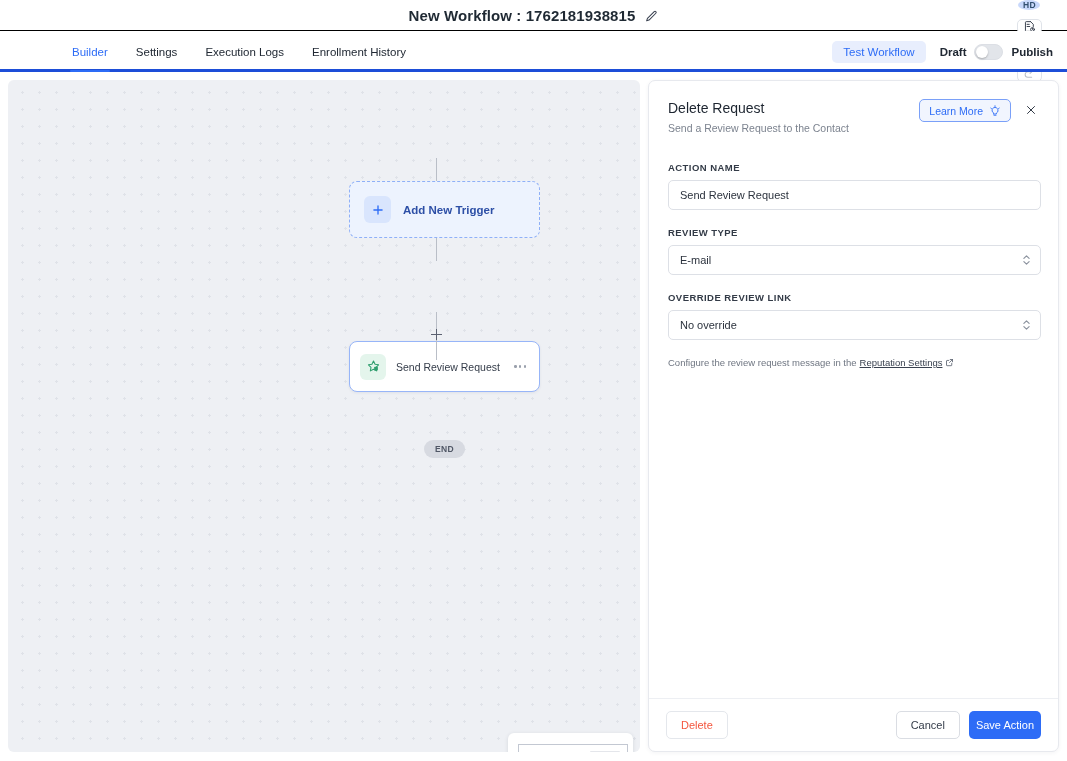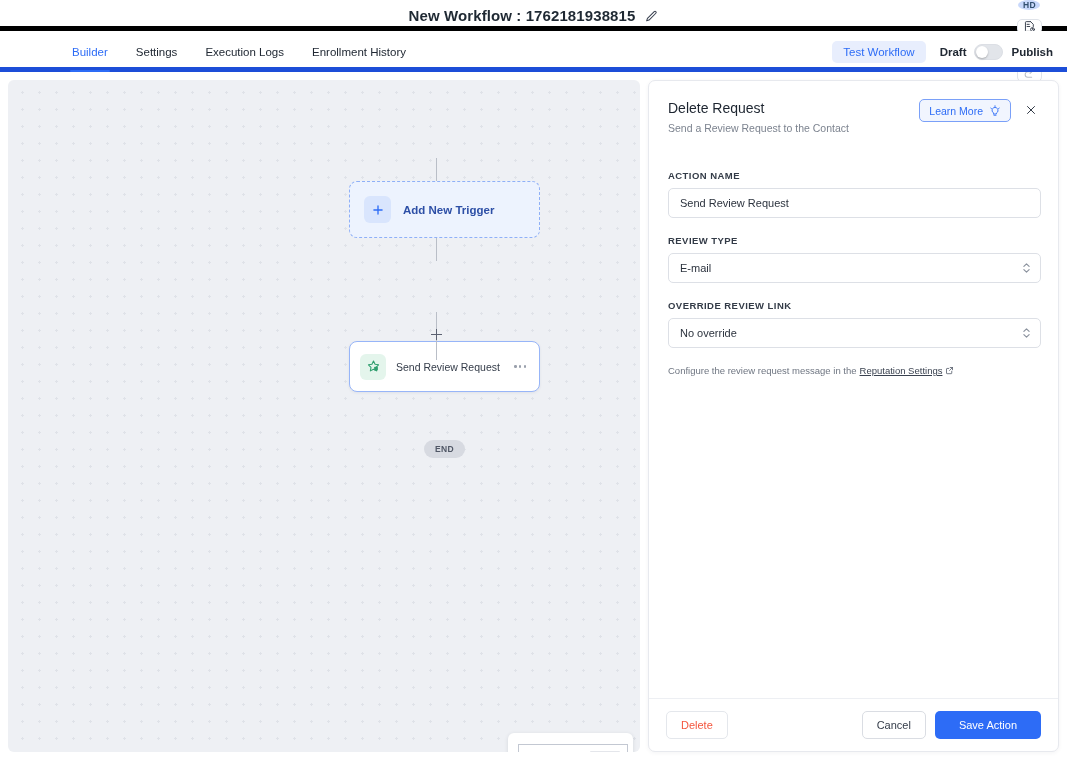--- a/index.html
+++ b/index.html
@@ -8,21 +8,21 @@
     font-family: "Liberation Sans", sans-serif;
     background: #ffffff;
     overflow: hidden;
     -webkit-font-smoothing: antialiased;
   }
 
   
   .header {
     position: absolute; top: 0; left: 0; width: 1067px; height: 31px;
     background: #ffffff;
-    border-bottom: 5px solid #000000;
+    border-bottom: 1px solid #000000;
   }
   .header-title-wrap {
     position: absolute; left: 0; top: 0; width: 1067px; height: 31px;
     display: flex; align-items: center; justify-content: center;
     gap: 10px;
   }
   .header-title {
     font-size: 15px; font-weight: bold; color: #1f2933; letter-spacing: 0.1px;
   }
   .edit-icon { width: 13px; height: 13px; display: block; color: #394150; cursor: pointer; }
@@ -50,21 +50,21 @@
     padding: 8px 13px; height: 23px; cursor: pointer; font-weight: normal;
   }
   .save-dot {
     position: absolute; right: -2px; top: -6px;
     width: 11px; height: 11px; border-radius: 50%; background: #f4372f;
   }
 
   
   .tabbar {
     position: absolute; top: 31px; left: 0; width: 1067px; height: 41px;
-    background: #ffffff; border-bottom: 5px solid #1d4ed8;
+    background: #ffffff; border-bottom: 3px solid #1d4ed8;
   }
   .tabs { position: absolute; left: 58px; top: 0; height: 41px; display: flex; align-items: center; gap: 0; }
   .tab {
     font-size: 11.5px; color: #212934; padding: 0 14px; height: 41px;
     display: flex; align-items: center; position: relative; cursor: pointer;
     white-space: nowrap;
   }
   .tab.active { color: #2d6cf6; }
   .tab.active::after {
     content: ''; position: absolute; left: 12px; right: 12px; bottom: 0;
@@ -175,21 +175,21 @@
     display: flex; align-items: center; gap: 6px; cursor: pointer;
     font-family: "Liberation Sans", sans-serif;
   }
   .learn-more svg { width: 12px; height: 12px; display: block; }
   .close-x {
     position: absolute; right: 17px; top: 19px; width: 20px; height: 20px;
     display: flex; align-items: center; justify-content: center; cursor: pointer;
   }
   .close-x svg { width: 12px; height: 12px; display: block; color: #333b47; }
 
-  .form { position: absolute; left: 19px; top: 81px; width: 373px; margin-top: 8px; }
+  .form { position: absolute; left: 19px; top: 81px; width: 373px; }
   .field-label {
     font-size: 9.5px; font-weight: bold; color: #333b47;
     letter-spacing: .45px; margin-bottom: 7px; text-transform: uppercase;
   }
   .field { margin-bottom: 17px; }
   .text-input {
     width: 100%; height: 30px; border: 1px solid #dde0e6; border-radius: 5px;
     font-size: 11px; color: #2c333e; padding: 0 11px; background: #fff;
     font-family: "Liberation Sans", sans-serif; outline: none;
   }
@@ -216,21 +216,21 @@
     border-top: 1px solid #edeff3;
     display: flex; align-items: center; padding: 0 17px;
   }
   .btn {
     height: 28px; border-radius: 5px; font-size: 11px; cursor: pointer;
     font-family: "Liberation Sans", sans-serif; padding: 12px 14px;
     display: flex; align-items: center; justify-content: center;
   }
   .btn-delete { border: 1px solid #e4e7ec; background: #fff; color: #f4553d; }
   .btn-cancel { border: 1px solid #dadde3; background: #fff; color: #343c49; margin-left: auto; margin-right: 9px; }
-  .btn-save-action { border: none; background: #2d6cf6; color: #fff; padding: 0 24px; }
+  .btn-save-action { border: none; background: #2d6cf6; color: #fff; padding: 0 7px; }
 </style>
 </head>
 <body>
 
 <div class="header">
   <div class="header-title-wrap">
     <span class="header-title">New Workflow : 1762181938815</span>
     <span class="edit-icon">
       <svg viewBox="0 0 24 24" fill="none" stroke="currentColor" stroke-width="1.9" stroke-linecap="round" stroke-linejoin="round">
           <path d="M17 3a2.1 2.1 0 0 1 3 3L7.5 18.5 3 20l1.5-4.5z"></path>

